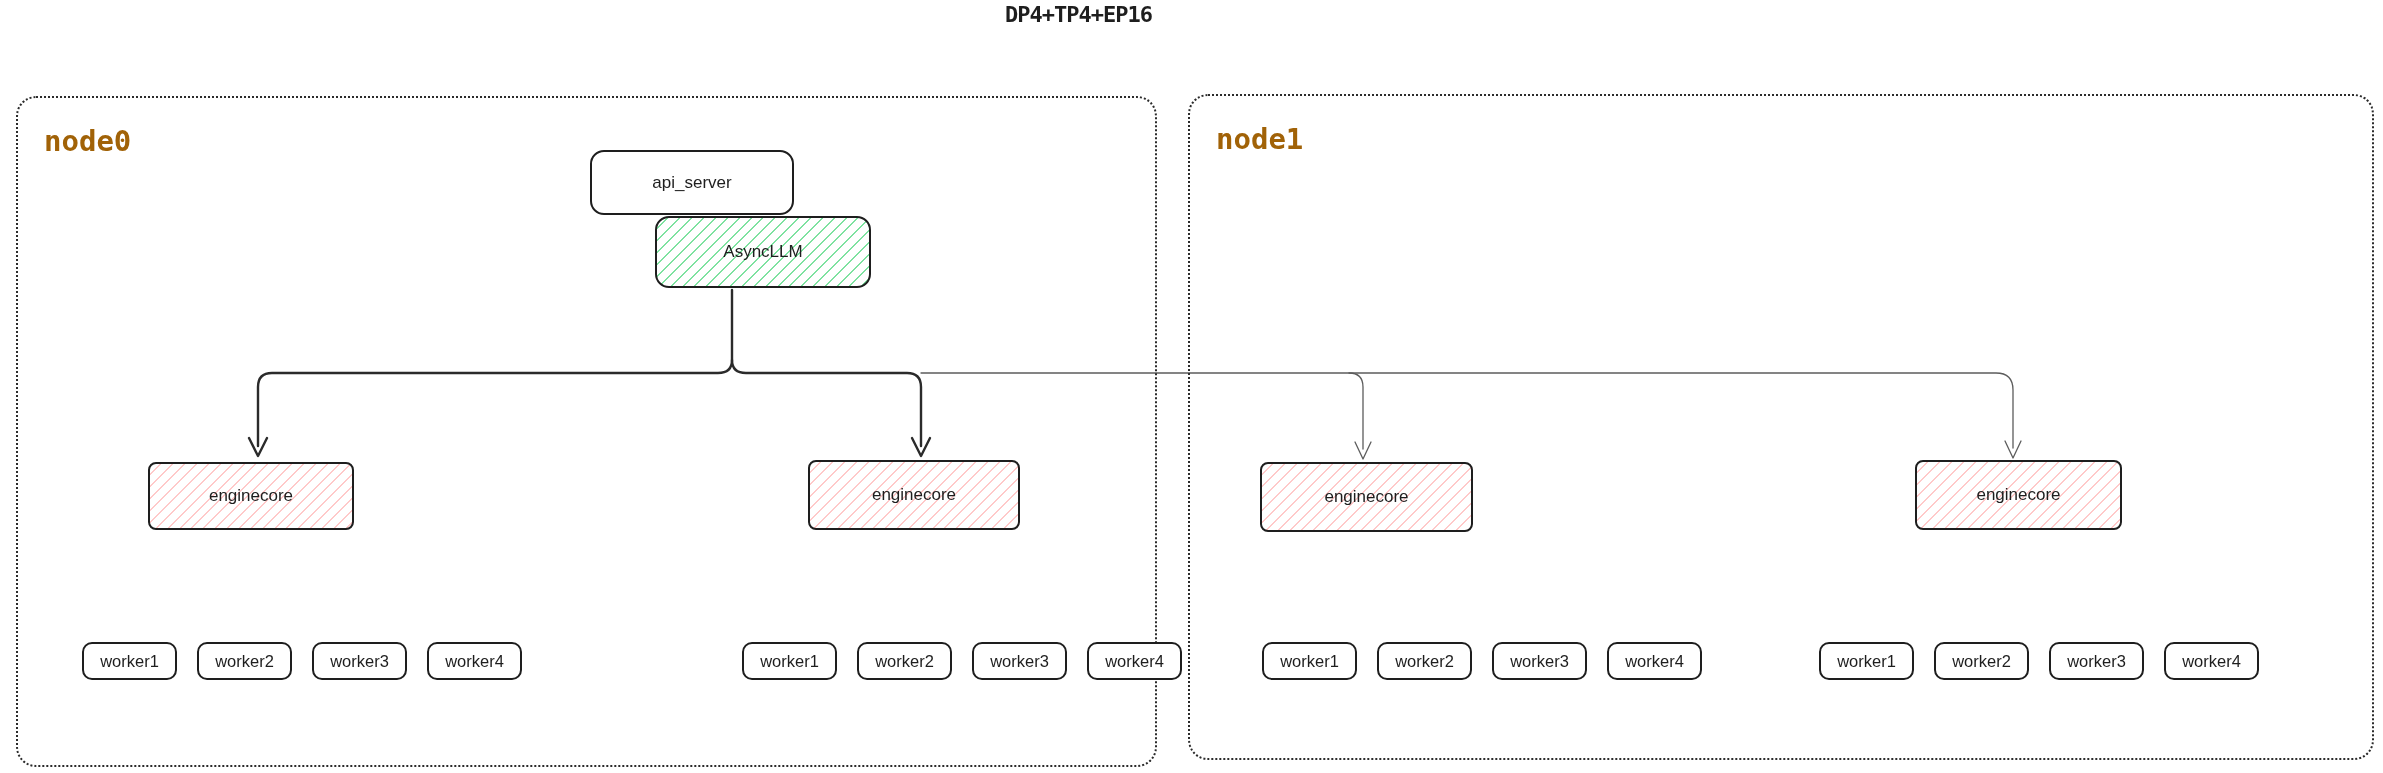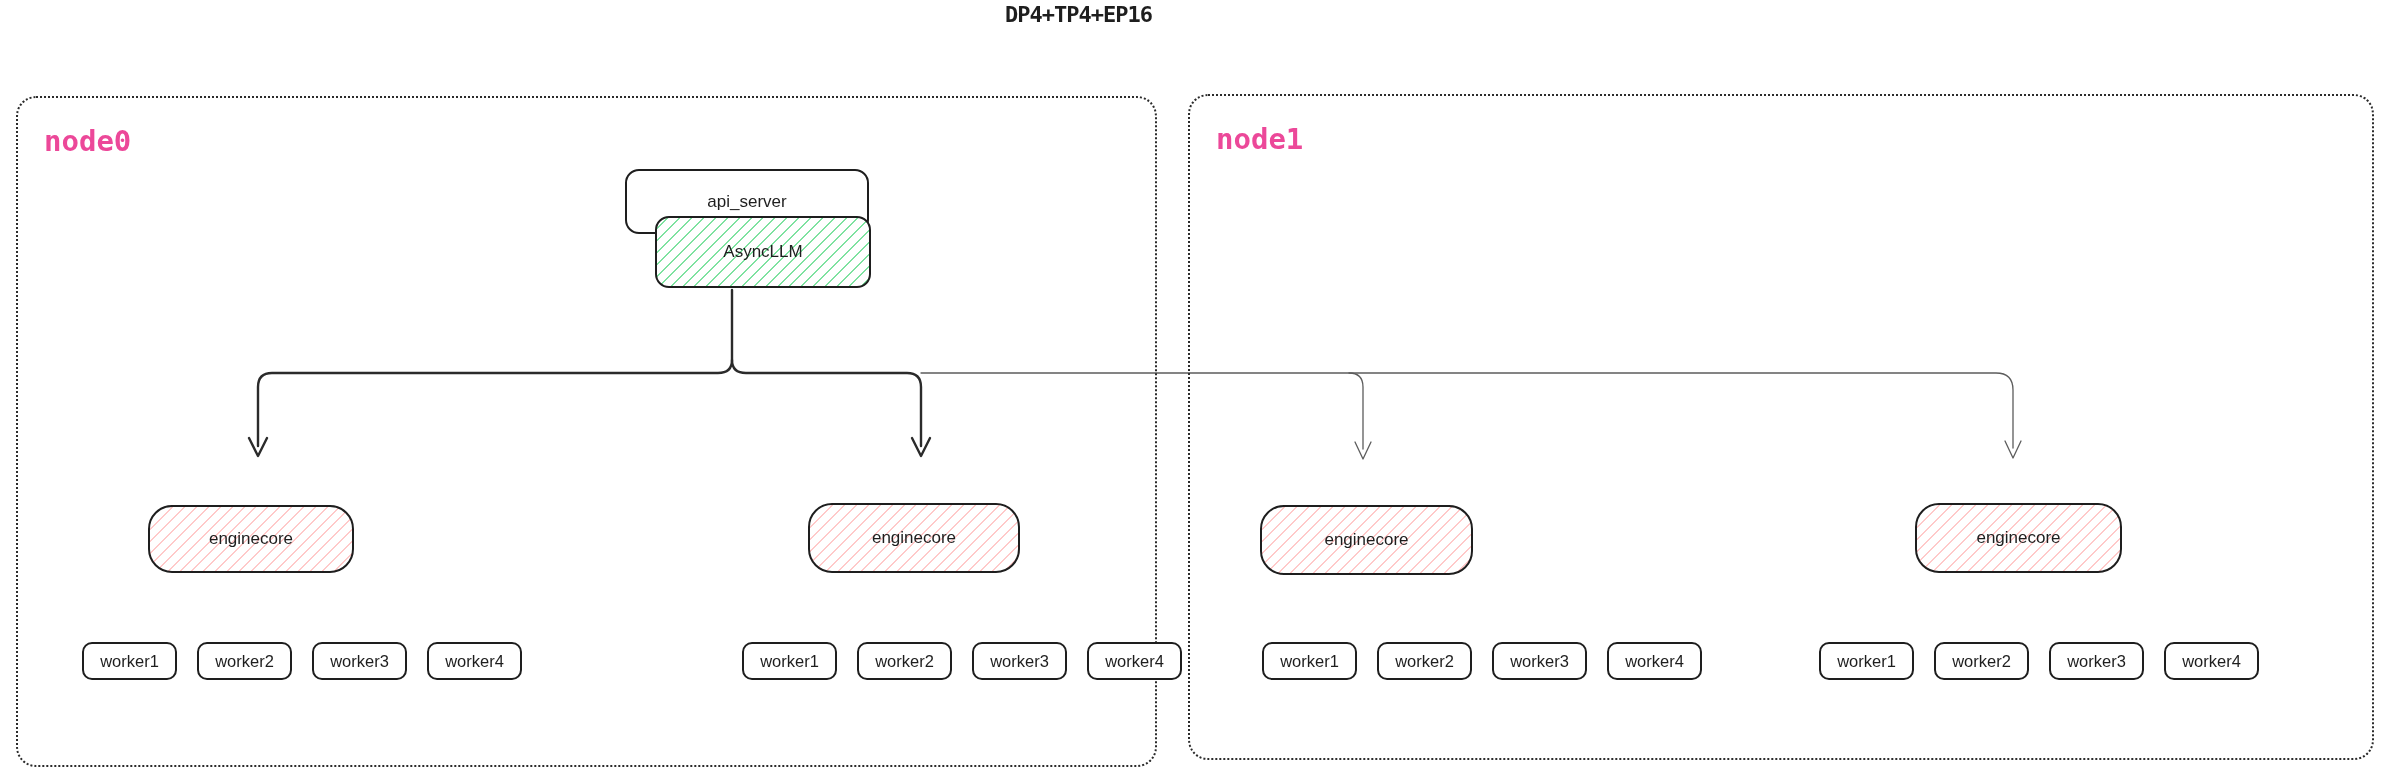--- a/index.html
+++ b/index.html
@@ -38,21 +38,21 @@
   }
   .node-n0 { left: 16px; top: 96px; width: 1141px; height: 671px; }
   .node-n1 { left: 1188px; top: 94px; width: 1186px; height: 666px; }
   .node-label {
     position: absolute;
     left: 26px;
     top: 26px;
     font-family: "DejaVu Sans Mono", monospace;
     font-size: 29px;
     font-weight: 700;
-    color: #ec4899;
+    color: #a16207;
   }
   .edges { position: absolute; left: 0; top: 0; pointer-events: none; }
   .edge-bold {
     stroke: var(--edge-bold, #2b2b2b);
     stroke-width: 2.4;
     fill: none;
     stroke-linecap: round;
     stroke-linejoin: round;
   }
   .edge-thin {
@@ -66,33 +66,32 @@
     position: absolute;
     border: 2.2px solid var(--box-stroke, #1e1e1e);
     background: #ffffff;
     display: flex;
     align-items: center;
     justify-content: center;
     font-size: 17px;
     color: #1e1e1e;
     white-space: nowrap;
   }
-  .box-api { left: 625px; top: 150px; width: 244px; height: 65px; border-radius: 14px; margin-top: 19px; }
+  .box-api { left: 590px; top: 150px; width: 204px; height: 65px; border-radius: 14px; }
   .box-async {
     left: 655px; top: 216px; width: 216px; height: 72px; border-radius: 14px;
     background-image: repeating-linear-gradient(135deg,
       rgba(0,0,0,0) 0px, rgba(0,0,0,0) 7px,
       var(--green-hatch, #7ee2a0) 7px, var(--green-hatch, #7ee2a0) 8.4px);
   }
   .box-engine {
-    border-radius: 24px;
+    border-radius: 8px;
     background-image: repeating-linear-gradient(135deg,
       rgba(0,0,0,0) 0px, rgba(0,0,0,0) 7px,
       var(--red-hatch, #ffc9c9) 7px, var(--red-hatch, #ffc9c9) 8.4px);
-    margin-top: 43px;
   }
   .eng1 { left: 148px;  top: 462px; width: 206px; height: 68px; }
   .eng2 { left: 808px;  top: 460px; width: 212px; height: 70px; }
   .eng3 { left: 1260px; top: 462px; width: 213px; height: 70px; }
   .eng4 { left: 1915px; top: 460px; width: 207px; height: 70px; }
   .worker-row {
     position: absolute;
     top: 642px;
     display: flex;
     gap: 20px;

